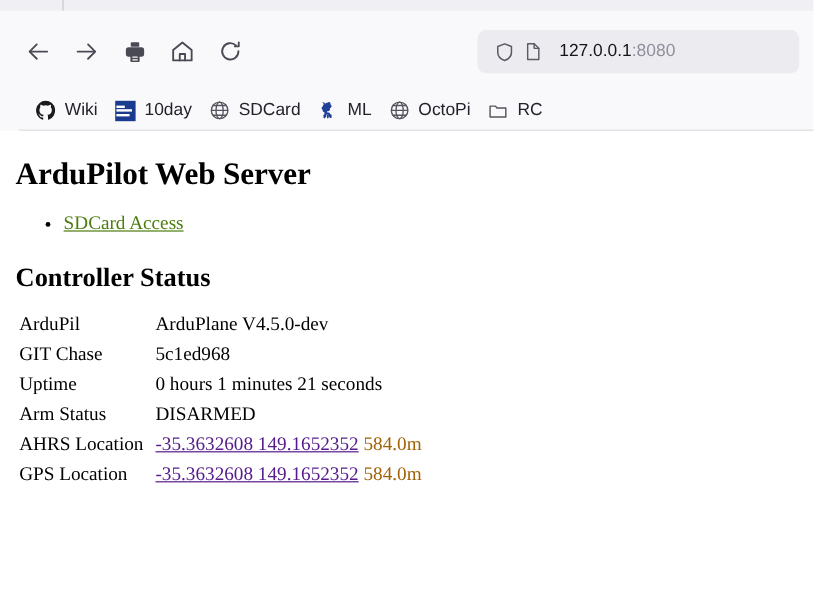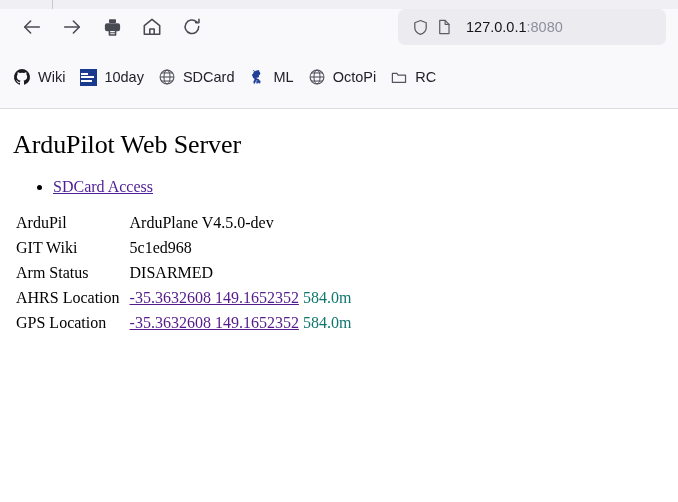--- a/index.html
+++ b/index.html
@@ -30,21 +30,21 @@
     left: 52px;
     top: 0px;
     width: 1px;
     height: 9px;
     background: #c8c8d0;
   }
 
   #nav-toolbar {
     height: 52px;
     display: flex;
-    align-items: flex-start;
+    align-items: flex-end;
     padding: 0 12px;
     background: #f9f9fb;
     box-sizing: border-box;
   }
   .nav-btn {
     width: 40px;
     height: 36px;
     display: flex;
     align-items: center;
     justify-content: center;
@@ -86,25 +86,26 @@
     overflow: hidden;
     font-family: "Liberation Sans", sans-serif;
   }
   #url-text .port { color: #8f8f9d; }
 
   
   #bookmarks-bar {
     height: 48px;
     background: #f9f9fb;
     display: flex;
-    align-items: flex-start;
+    align-items: flex-end;
     padding: 0 6px;
     box-sizing: border-box;
     overflow: hidden;
     border-bottom: 1px solid #dcdce1;
+    margin-left: 16px;
   }
   .bookmark {
     display: flex;
     align-items: center;
     height: 32px;
     padding: 0 7px;
     border-radius: 5px;
     cursor: pointer;
     flex: none;
     white-space: nowrap;
@@ -151,32 +152,32 @@
     height: 393px;
     padding: 0 8px;
     box-sizing: border-box;
     overflow: hidden;
     font-family: "Liberation Serif", "DejaVu Serif", serif;
     color: #000000;
   }
   #page-heading {
     font-family: "Liberation Serif", "DejaVu Serif", serif;
     font-size: 26px;
-    font-weight: normal;
+    font-weight: bold;
     margin: 21px 0 0 5px;
     letter-spacing: -0.1px;
   }
   #links-list {
     margin: 18px 0 0 0;
     padding-left: 45px;
     list-style-type: disc;
   }
   #links-list li { margin: 0; }
   .page-link {
-    color: #4c1d95;
+    color: #4d7c0f;
     text-decoration: underline;
     font-size: 16px;
     font-family: "Liberation Serif", "DejaVu Serif", serif;
     cursor: pointer;
   }
   #status-heading {
     font-family: "Liberation Serif", "DejaVu Serif", serif;
     font-size: 22px;
     font-weight: bold;
     margin: 22px 0 0 5px;
@@ -192,21 +193,21 @@
     vertical-align: top;
     white-space: nowrap;
   }
   #status-table td.label { padding-right: 10px; }
   #status-table td.value { padding-left: 0px; }
   .coord-link {
     color: #551a8b;
     text-decoration: underline;
     cursor: pointer;
   }
-  .alt-text { color: #0f766e; }
+  .alt-text { color: #a16207; }
 </style>
 </head>
 <body>
 
 <div id="browser-chrome">
 
   <div id="tabstrip-remnant">
     <div id="tabstrip-divider"></div>
   </div>
 
@@ -356,30 +357,35 @@
 <div id="page-content">
 
   <h1 id="page-heading">ArduPilot Web Server</h1>
 
   <ul id="links-list">
     <li>
       <a class="page-link">SDCard Access</a>
     </li>
   </ul>
 
+  <h2 id="status-heading">Controller Status</h2>
 
   <table id="status-table">
     <tbody>
       <tr>
         <td class="label">ArduPil</td>
         <td class="value">ArduPlane V4.5.0-dev</td>
       </tr>
       <tr>
-        <td class="label">GIT Wiki</td>
+        <td class="label">GIT Chase</td>
         <td class="value">5c1ed968</td>
+      </tr>
+      <tr>
+        <td class="label">Uptime</td>
+        <td class="value">0 hours 1 minutes 21 seconds</td>
       </tr>
       <tr>
         <td class="label">Arm Status</td>
         <td class="value">DISARMED</td>
       </tr>
       <tr>
         <td class="label">AHRS Location</td>
         <td class="value"><a class="coord-link">-35.3632608 149.1652352</a><span class="alt-text">&nbsp;</span><span class="alt-text">584.0m</span></td>
       </tr>
       <tr>

